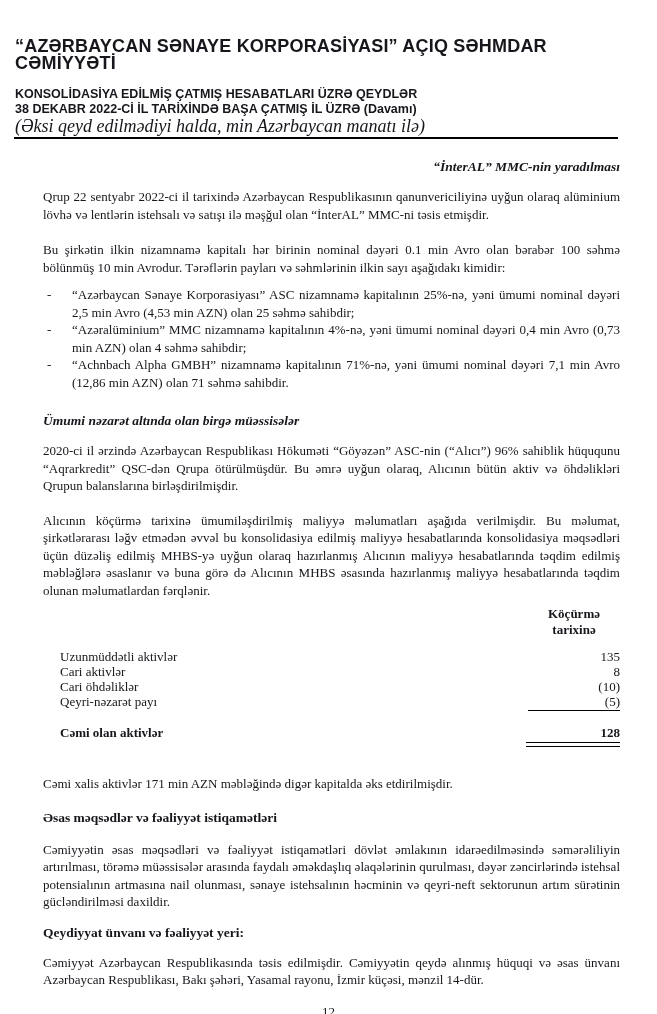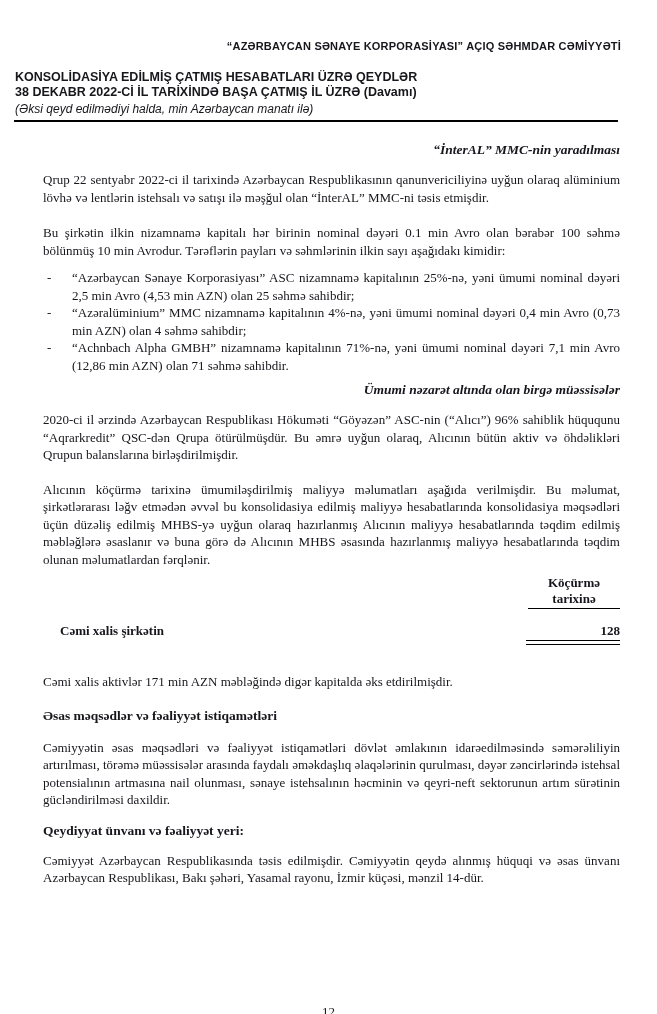--- a/index.html
+++ b/index.html
@@ -13,36 +13,36 @@
     overflow: hidden;
     font-family: "Liberation Serif", "DejaVu Serif", serif;
   }
   
   .doc-header {
     font-family: "Liberation Sans", "DejaVu Sans", sans-serif;
     font-weight: bold;
   }
   .doc-title {
     margin: 38px 36px 0 15px;
-    font-size: 11px;
+    font-size: 18px;
     line-height: 17px;
     letter-spacing: 0.2px;
-    text-align: right;
   }
   .doc-sub {
     margin: 15px 36px 0 15px;
     font-size: 12.5px;
     line-height: 14.5px;
   }
   .doc-note {
     margin: 3px 36px 0 15px;
-    font-size: 12px;
+    font-size: 18px;
     line-height: 14px;
     font-style: italic;
     font-weight: normal;
+    font-family: Liberation Serif, serif;
   }
   .header-rule {
     margin: 4px 39px 0 14px;
     border-bottom: 2px solid #000;
   }
   
   .doc-body {
     margin: 0 37px 0 43px;
     font-size: 13px;
     line-height: 17.5px;
@@ -53,21 +53,21 @@
   }
   h2 { font-size: 13.5px; line-height: 17px; margin: 0; }
   .h-ital { font-style: italic; font-weight: bold; }
   .h-bold { font-weight: bold; }
   .mt-19 { margin-top: 19px; text-align: right; }
   .mt-13 { margin-top: 13px !important; }
   .mt-15 { margin-top: 15px !important; }
   .mt-16 { margin-top: 16px; }
   .mt-17 { margin-top: 17px !important; }
   .mt-28 { margin-top: 28px !important; }
-  .mt-7  { margin-top: 7px; text-align: right; }
+  .mt-7  { margin-top: 21px; }
   
   .bullets { margin-top: 10px; }
   .bullet { display: flex; align-items: flex-start; }
   .bullet .marker {
     flex: 0 0 29px;
     box-sizing: border-box;
     padding-left: 4px;
   }
   .bullet .btext { flex: 1 1 auto; text-align: justify; }
   
@@ -151,23 +151,41 @@
       </div>
     </div>
 
     <h2 class="h-ital mt-7">Ümumi nəzarət altında olan birgə müəssisələr</h2>
     <p class="mt-13">2020-ci il ərzində Azərbaycan Respublikası Hökuməti “Göyəzən” ASC-nin (“Alıcı”) 96% sahiblik hüququnu “Aqrarkredit” QSC-dən Qrupa ötürülmüşdür. Bu əmrə uyğun olaraq, Alıcının bütün aktiv və öhdəlikləri Qrupun balanslarına birləşdirilmişdir.</p>
     <p class="mt-17">Alıcının köçürmə tarixinə ümumiləşdirilmiş maliyyə məlumatları aşağıda verilmişdir. Bu məlumat, şirkətlərarası ləğv etmədən əvvəl bu konsolidasiya edilmiş maliyyə hesabatlarında konsolidasiya məqsədləri üçün düzəliş edilmiş MHBS-yə uyğun olaraq hazırlanmış Alıcının maliyyə hesabatlarında təqdim edilmiş məbləğlərə əsaslanır və buna görə də Alıcının MHBS əsasında hazırlanmış maliyyə hesabatlarında təqdim olunan məlumatlardan fərqlənir.</p>
 
     <div class="fin-table">
       <div class="col-header">Köçürmə
 tarixinə</div>
+      <div class="fin-rows">
+        <div class="fin-row">
+          <span class="lbl">Uzunmüddətli aktivlər</span>
+          <span class="val">135</span>
+        </div>
+        <div class="fin-row">
+          <span class="lbl">Cari aktivlər</span>
+          <span class="val">8</span>
+        </div>
+        <div class="fin-row">
+          <span class="lbl">Cari öhdəliklər</span>
+          <span class="val">(10)</span>
+        </div>
+        <div class="fin-row">
+          <span class="lbl">Qeyri-nəzarət payı</span>
+          <span class="val">(5)</span>
+        </div>
+      </div>
       <div class="rule-single"></div>
       <div class="fin-row total">
-        <span class="lbl">Cəmi xalis şirkətin</span>
+        <span class="lbl">Cəmi olan aktivlər</span>
         <span class="val">128</span>
       </div>
       <div class="rule-double"></div>
     </div>
 
     <p class="mt-28">Cəmi xalis aktivlər 171 min AZN məbləğində digər kapitalda əks etdirilmişdir.</p>
 
     <h2 class="h-bold mt-16">Əsas məqsədlər və fəaliyyət istiqamətləri</h2>
     <p class="mt-15">Cəmiyyətin əsas məqsədləri və fəaliyyət istiqamətləri dövlət əmlakının idarəedilməsində səmərəliliyin artırılması, törəmə müəssisələr arasında faydalı əməkdaşlıq əlaqələrinin qurulması, dəyər zəncirlərində istehsal potensialının artmasına nail olunması, sənaye istehsalının həcminin və qeyri-neft sektorunun artım sürətinin gücləndirilməsi daxildir.</p>
 

